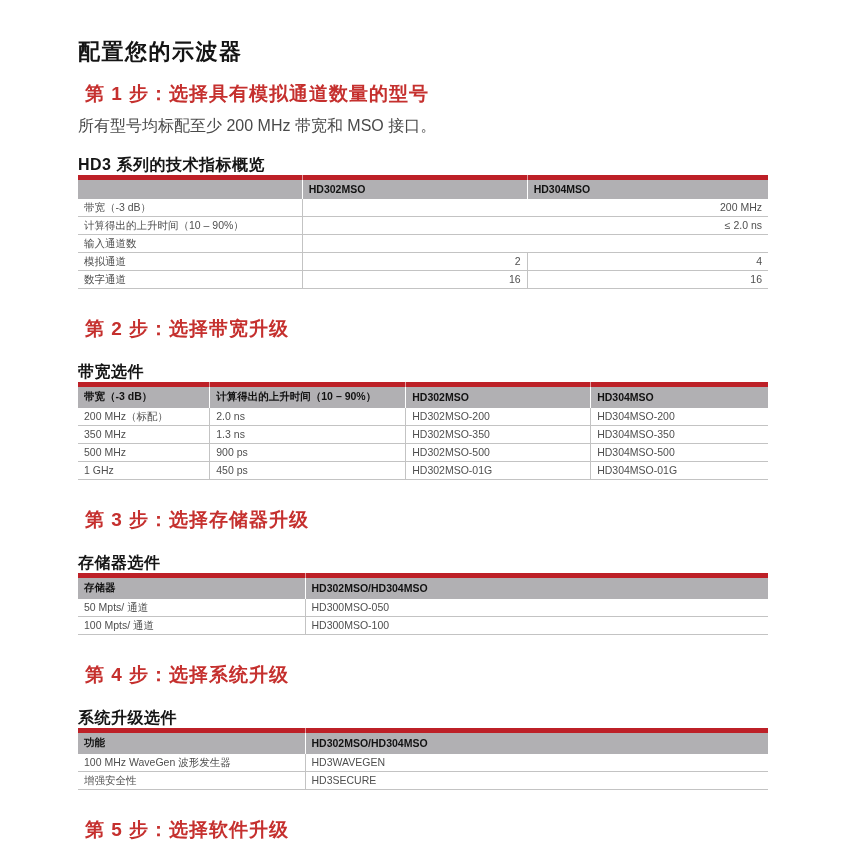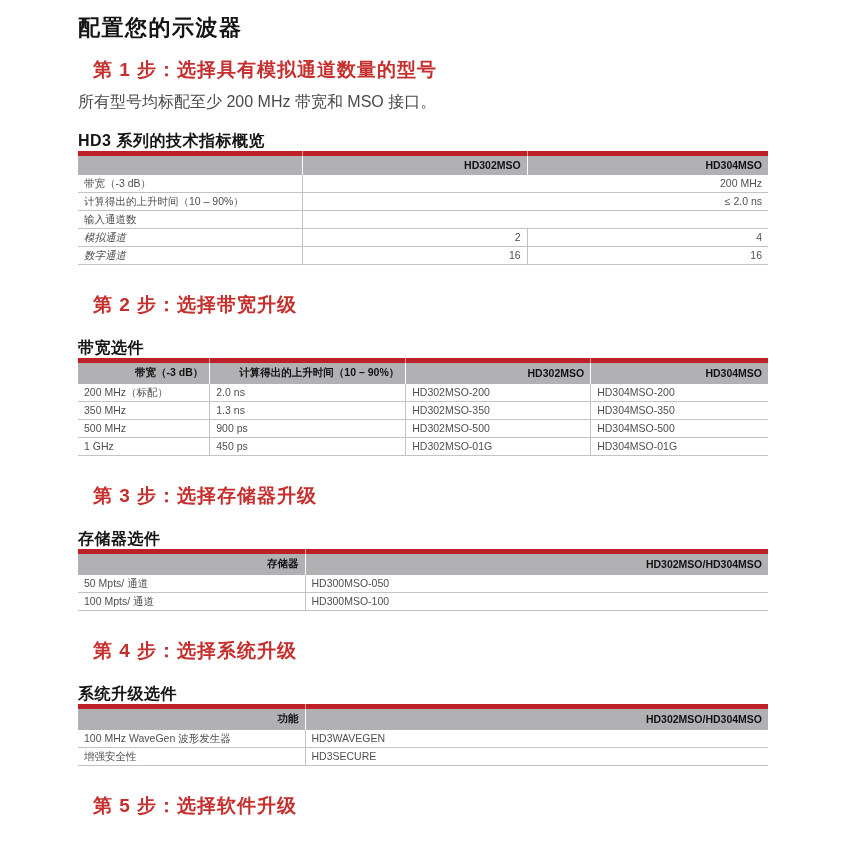--- a/index.html
+++ b/index.html
@@ -9,56 +9,56 @@
     --line:#c3c3c3;
     --txt:#1a1a1a;
     --cell:#4f4f4f;
   }
   *{box-sizing:border-box;}
   html,body{margin:0;padding:0;}
   body{
     width:847px;height:862px;overflow:hidden;background:#ffffff;
     font-family:"Liberation Sans","DejaVu Sans",sans-serif;color:var(--txt);
   }
-  .page{padding:16px 79px 0 78px;}
+  .page{padding:40px 79px 0 78px;}
   .doc-title{
     font-size:22px;font-weight:bold;line-height:24px;margin:0;
     letter-spacing:1.5px;color:#151515;
   }
   .step-heading{
     color:var(--red);font-size:19px;font-weight:bold;line-height:22px;
-    margin:29px 0 0 15px;letter-spacing:1px;
+    margin:29px 0 0 7px;letter-spacing:1px;
   }
   .step-heading.first{margin-top:19px;}
   .intro{font-size:16px;color:#4a4a4a;margin:14px 0 0 0;line-height:14px;}
   .tbl-caption{
     font-size:16px;font-weight:bold;color:#151515;
     margin:25px 0 4px 0;line-height:13px;letter-spacing:.5px;
   }
   table{width:100%;border-collapse:collapse;table-layout:fixed;}
   tr.redbar td{
     height:5px;background:var(--bar-red);padding:0;
     border-right:1px solid rgba(255,255,255,.55);
   }
   tr.redbar td:last-child{border-right:none;}
   th{
     background:var(--hdr-gray);font-size:10.5px;font-weight:bold;color:#121212;
-    text-align:right;padding:3px 6px 4px 6px;
+    text-align:left;padding:3px 6px 4px 6px;
     border-right:1px solid rgba(255,255,255,.45);
     white-space:nowrap;overflow:hidden;
   }
   th:last-child{border-right:none;}
   td.c{
     font-size:10.5px;color:var(--cell);padding:2px 6px 3px 6px;line-height:12px;
     border-bottom:1px solid var(--line);border-right:1px solid var(--line);
     white-space:nowrap;overflow:hidden;
   }
   td.c:last-child{border-right:none;}
   .center{text-align:right;}
-  .indent{padding-left:44px;font-style:italic;}
+  .indent{padding-left:44px;}
 </style>
 </head>
 <body>
 
 <div class="page">
 
   <h1 class="doc-title">配置您的示波器</h1>
 
   <section>
     <h2 class="step-heading first">第 1 步：选择具有模拟通道数量的型号</h2>

